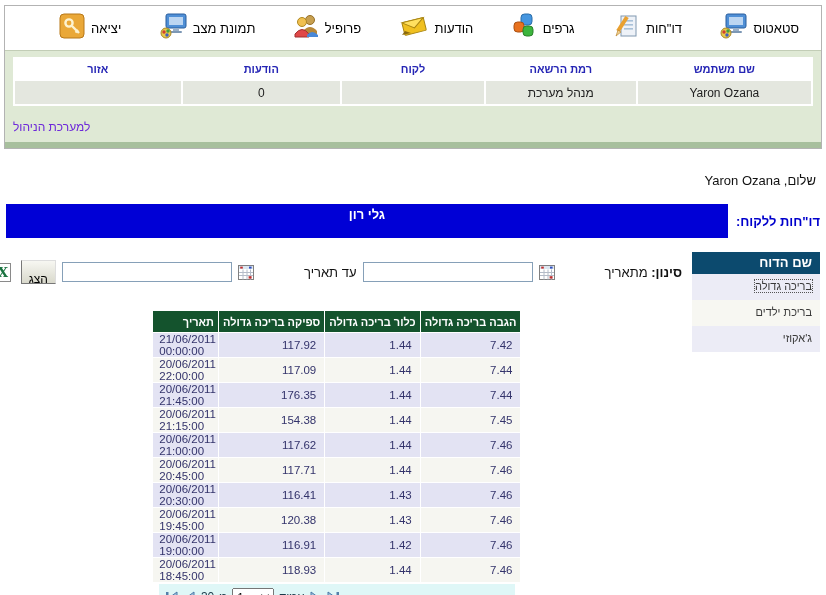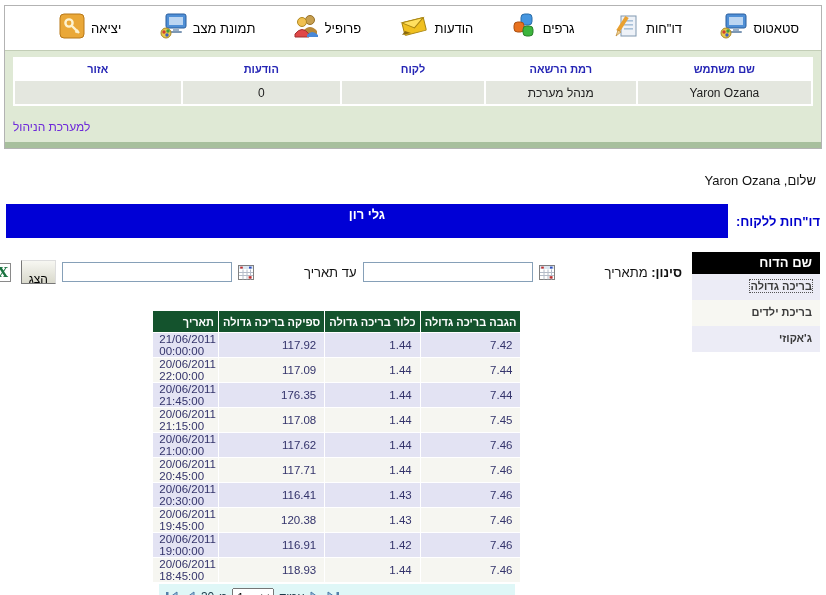--- a/index.html
+++ b/index.html
@@ -23,23 +23,23 @@
   
   .greeting { direction:rtl; text-align:right; margin:24px 10px 0 16px; font-size:13px; color:#111; }
   .report-header { direction:rtl; display:flex; align-items:center; gap:8px; margin:16px 6px 0 6px; }
   .report-label { font-size:13px; font-weight:bold; color:#0000cc; white-space:nowrap; }
   .blue-bar { flex:1; background:#0000d6; height:34px; line-height:21px; text-align:center;
               color:#fff; font-size:13px; font-weight:bold; }
 
   
   .main { direction:rtl; display:flex; gap:10px; margin:14px 6px 0 6px; align-items:flex-start; }
   .sidebar { width:128px; flex:none; }
-  .sidebar-header { background:#000000; color:#fff; font-weight:bold; font-size:13px;
+  .sidebar-header { background:#0c4a6e; color:#fff; font-weight:bold; font-size:13px;
                     padding:3px 8px; height:22px; }
-  .sidebar-item { font-size:11px; color:#3a3a3a; padding:6px 8px; height:26px; cursor:pointer;font-weight:bold; }
+  .sidebar-item { font-size:11px; color:#3a3a3a; padding:6px 8px; height:26px; cursor:pointer; }
   .sidebar-item:nth-child(even) { background:#ececf6; }
   .sidebar-item:nth-child(odd)  { background:#f7f7f2; }
   .sidebar-item.selected span { outline:1px dotted #555; }
 
   .content { flex:1; display:flex; flex-direction:column; align-items:center; }
   .filter-row { direction:rtl; display:flex; align-items:center; gap:6px; margin-top:8px; }
   .filter-label { font-size:13px; color:#111; white-space:nowrap;margin-left:44px; }
   .filter-label b { font-weight:bold; }
   .date-input { width:170px; height:20px; border:1px solid #86a0b8; font-size:12px; padding:0 3px; }
   .cal-btn { display:inline-flex; cursor:pointer; }
@@ -278,21 +278,21 @@
       </tr>
       <tr>
         <td class="c-num">7.44</td>
         <td class="c-num">1.44</td>
         <td class="c-num">176.35</td>
         <td class="c-date">20/06/2011 21:45:00</td>
       </tr>
       <tr>
         <td class="c-num">7.45</td>
         <td class="c-num">1.44</td>
-        <td class="c-num">117.08</td>
+        <td class="c-num">154.38</td>
         <td class="c-date">20/06/2011 21:15:00</td>
       </tr>
       <tr>
         <td class="c-num">7.46</td>
         <td class="c-num">1.44</td>
         <td class="c-num">117.62</td>
         <td class="c-date">20/06/2011 21:00:00</td>
       </tr>
       <tr>
         <td class="c-num">7.46</td>

